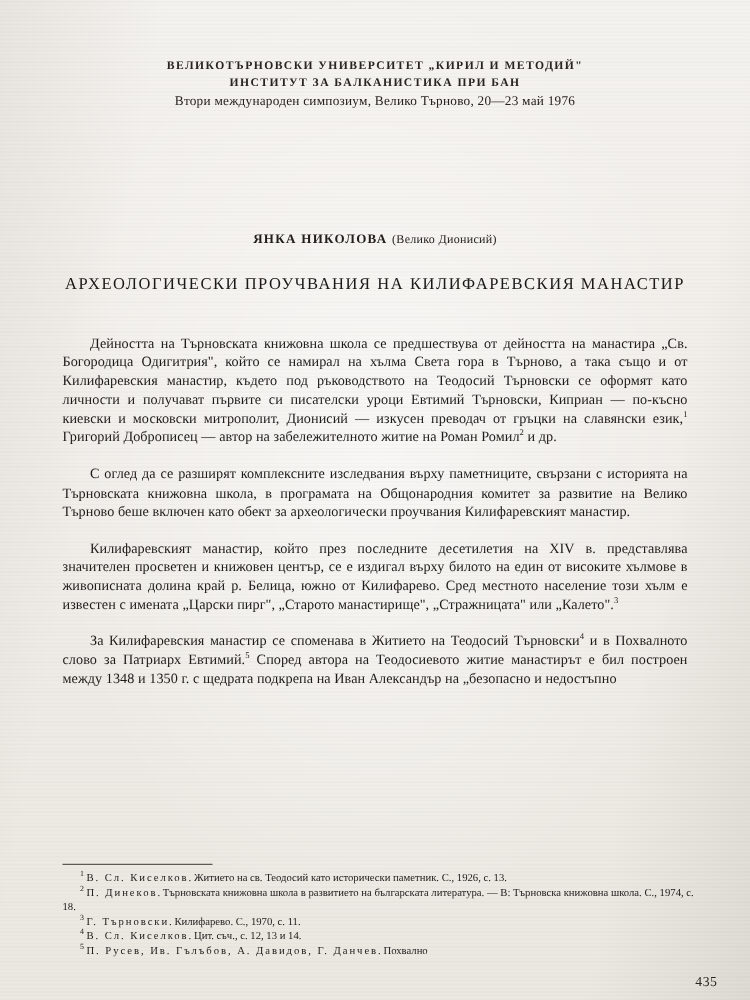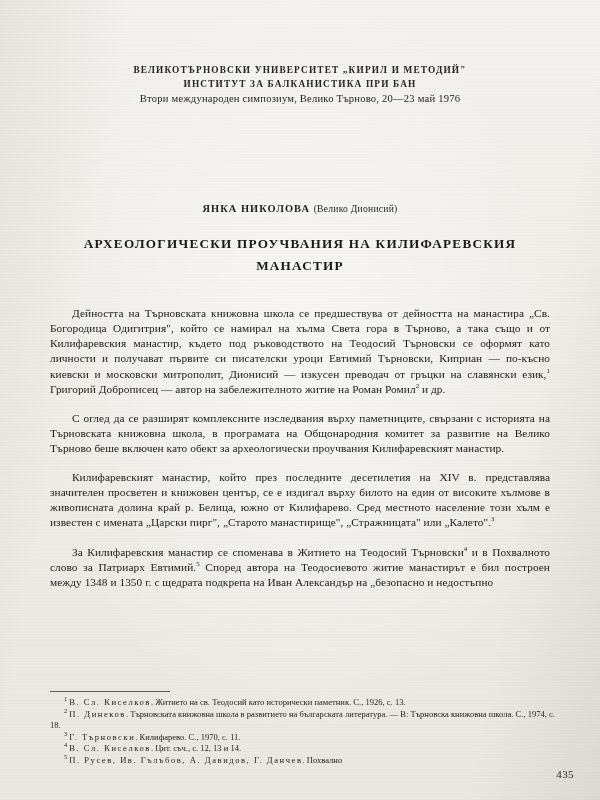--- a/index.html
+++ b/index.html
@@ -41,21 +41,21 @@
     position: relative;
     z-index: 2;
     padding: 0 50px;
     box-sizing: border-box;
     height: 100%;
   }
 
   
   .masthead {
     text-align: center;
-    padding-top: 64px;
+    padding-top: 47px;
     line-height: 1.42;
   }
   .mh-line1 {
     font-size: 9.3px;
     letter-spacing: 1.15px;
     font-weight: 700;
     color: #272422;
     white-space: nowrap;
   }
   .mh-line2 {
@@ -91,21 +91,21 @@
     color: #211e1c;
   }
   .author .city {
     font-weight: 400;
     letter-spacing: .25px;
     font-size: 9.6px;
   }
   .article-title {
     margin-top: 19px;
     font-size: 13.2px;
-    font-weight: 700;
+    font-weight: 400;
     letter-spacing: 1.25px;
     line-height: 1.62;
     color: #1b1917;
   }
 
   
   .body {
     margin-top: 30px;
     font-size: 11.35px;
     line-height: 1.333;
@@ -157,21 +157,21 @@
     margin-right: 2px;
   }
   .sp {
     letter-spacing: 1.55px;
   }
 
   
   .folio {
     position: absolute;
     right: 26px;
-    bottom: 20px;
+    bottom: 8px;
     font-size: 11px;
     letter-spacing: .4px;
     color: #2a2724;
   }
 </style>
 </head>
 <body>
 
 <div class="page">
   <div class="sheet">

